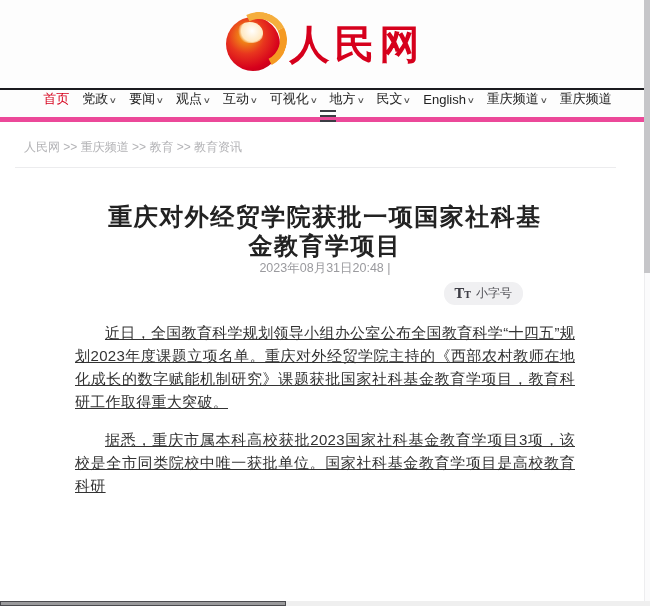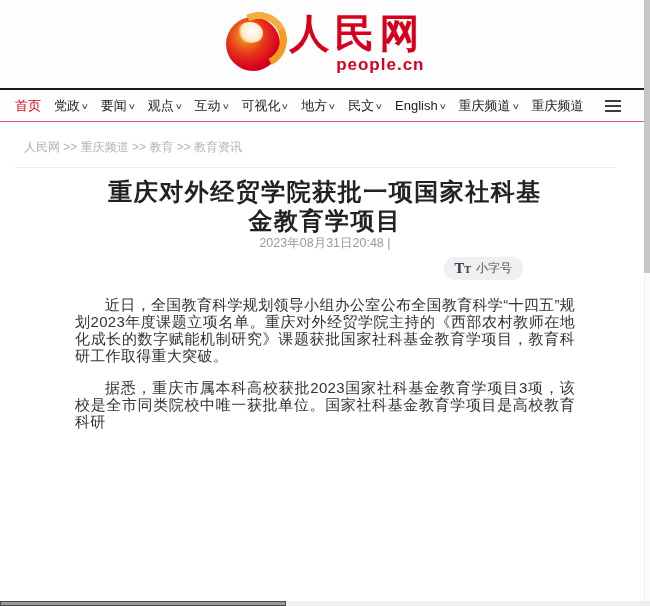--- a/index.html
+++ b/index.html
@@ -16,70 +16,69 @@
     background:radial-gradient(circle at 58% 42%, #ffffff 0%, #ffe9c2 55%, rgba(255,233,194,0) 72%); }
   .logo-ball::after { content:""; position:absolute; top:-5px; right:-7px; width:42px; height:42px;
     border-radius:50%; border:7px solid transparent; border-right-color:#f59a23; border-top-color:#f5ae3d;
     transform:rotate(18deg); }
   .logo-textcol { display:flex; flex-direction:column; align-items:flex-end; }
   .logo-cn { font-family:"DejaVu Serif","Liberation Serif",serif; font-size:40px; line-height:40px;
              font-weight:bold; color:#d6001c; letter-spacing:5px; }
   .logo-en { font-size:17px; font-weight:bold; color:#d6001c; letter-spacing:1px; margin-top:2px; }
 
   
-  .navbar { height:34px; background:#fdfdfd; border-top:2px solid #1b1b1f; border-bottom:1px solid #ec4899;
-            display:flex; align-items:center; padding:0 10px 0 15px; }
+  .navbar { height:34px; background:#fdfdfd; border-top:2px solid #1b1b1f; border-bottom:5px solid #ec4899;
+            display:flex; align-items:center; padding:0 10px 0 15px;flex-direction:column; }
   .nav-items { display:flex; align-items:center; gap:13px; flex:1; }
   .nav-item { font-size:13px; color:#222; cursor:pointer; white-space:nowrap; display:flex; align-items:center; gap:2px; }
   .nav-item.active { color:#d6001c; }
   .chev { font-size:8px; color:#555; transform:scaleX(1.4); display:inline-block; margin-top:2px; }
   .nav-sep { width:1px; height:18px; background:#ddd; margin:0 10px; }
   .hamburger { display:flex; flex-direction:column; gap:3px; cursor:pointer; padding:2px; }
   .hamburger span { display:block; width:16px; height:2px; background:#3c3c44; }
   .search-btn { cursor:pointer; display:flex; align-items:center; padding:0 12px 0 8px; }
 
   
   .breadcrumb { margin:17px 0 0 24px; font-size:12px; color:#b3b3b6; }
   .breadcrumb span { cursor:default; }
   .crumb-link { cursor:pointer; }
   .divider { border-top:1px solid #ececee; margin:11px 34px 0 15px; }
 
   
   .article { width:500px; margin:0 auto; }
-  .article-title { width:448px; margin:9px auto 0; text-align:center; font-size:24px; line-height:29px;
+  .article-title { width:448px; margin:34px auto 0; text-align:center; font-size:24px; line-height:29px;
                    font-weight:bold; color:#222; letter-spacing:1.5px; }
   .date-row { text-align:center; font-size:12.5px; color:#9a9a9e; }
   .tools-row { display:flex; justify-content:flex-end; padding-right:52px; margin-top:5px; }
   .font-size-widget { display:flex; align-items:center; gap:5px; background:#f0f0f2; border-radius:11px;
                       padding:3px 11px; font-size:12px; color:#4c4c52; cursor:pointer; }
   .tt-icon { display:flex; align-items:baseline; color:#3e3e46; font-family:"DejaVu Serif","Liberation Serif",serif; }
   .t-big { font-size:13px; font-weight:bold; line-height:13px; }
   .t-small { font-size:9px; font-weight:bold; line-height:9px; }
 
   .article-body { margin-top:16px; }
-  .article-body p { font-size:15px; line-height:17px; color:#333; text-align:justify;
-                    text-indent:2em; letter-spacing:0.3px; margin-bottom:15px; }
+  .article-body p { font-size:15px; line-height:23px; color:#333; text-align:justify;
+                    text-indent:2em; letter-spacing:0.3px; margin-bottom:15px;text-decoration:underline; }
 
   
   .v-scrollbar { position:fixed; top:0; right:0; width:6px; height:606px; background:#fbfbfc;
                  border-left:1px solid #ededef; }
   .v-thumb { position:absolute; top:0; right:0; width:6px; height:273px; background:#c6c6c9; }
   .h-scrollbar { position:fixed; left:0; bottom:0; width:650px; height:5px; background:#efefef; }
   .h-thumb { position:absolute; left:0; top:0; height:5px; width:286px; background:#9a9a9c;
              border:1px solid #4a4a4e; }
 </style>
 </head>
 <body>
 
 <div class="top-band">
   <div class="logo">
     <div class="logo-ball"></div>
     <div class="logo-textcol">
       <div class="logo-cn">人民网</div>
-      <div class="logo-en">people.cn</div>
     </div>
   </div>
 </div>
 
 <div class="navbar">
   <div class="nav-items">
     <div class="nav-item active">
         <span>首页</span>
       </div>
     <div class="nav-item">

